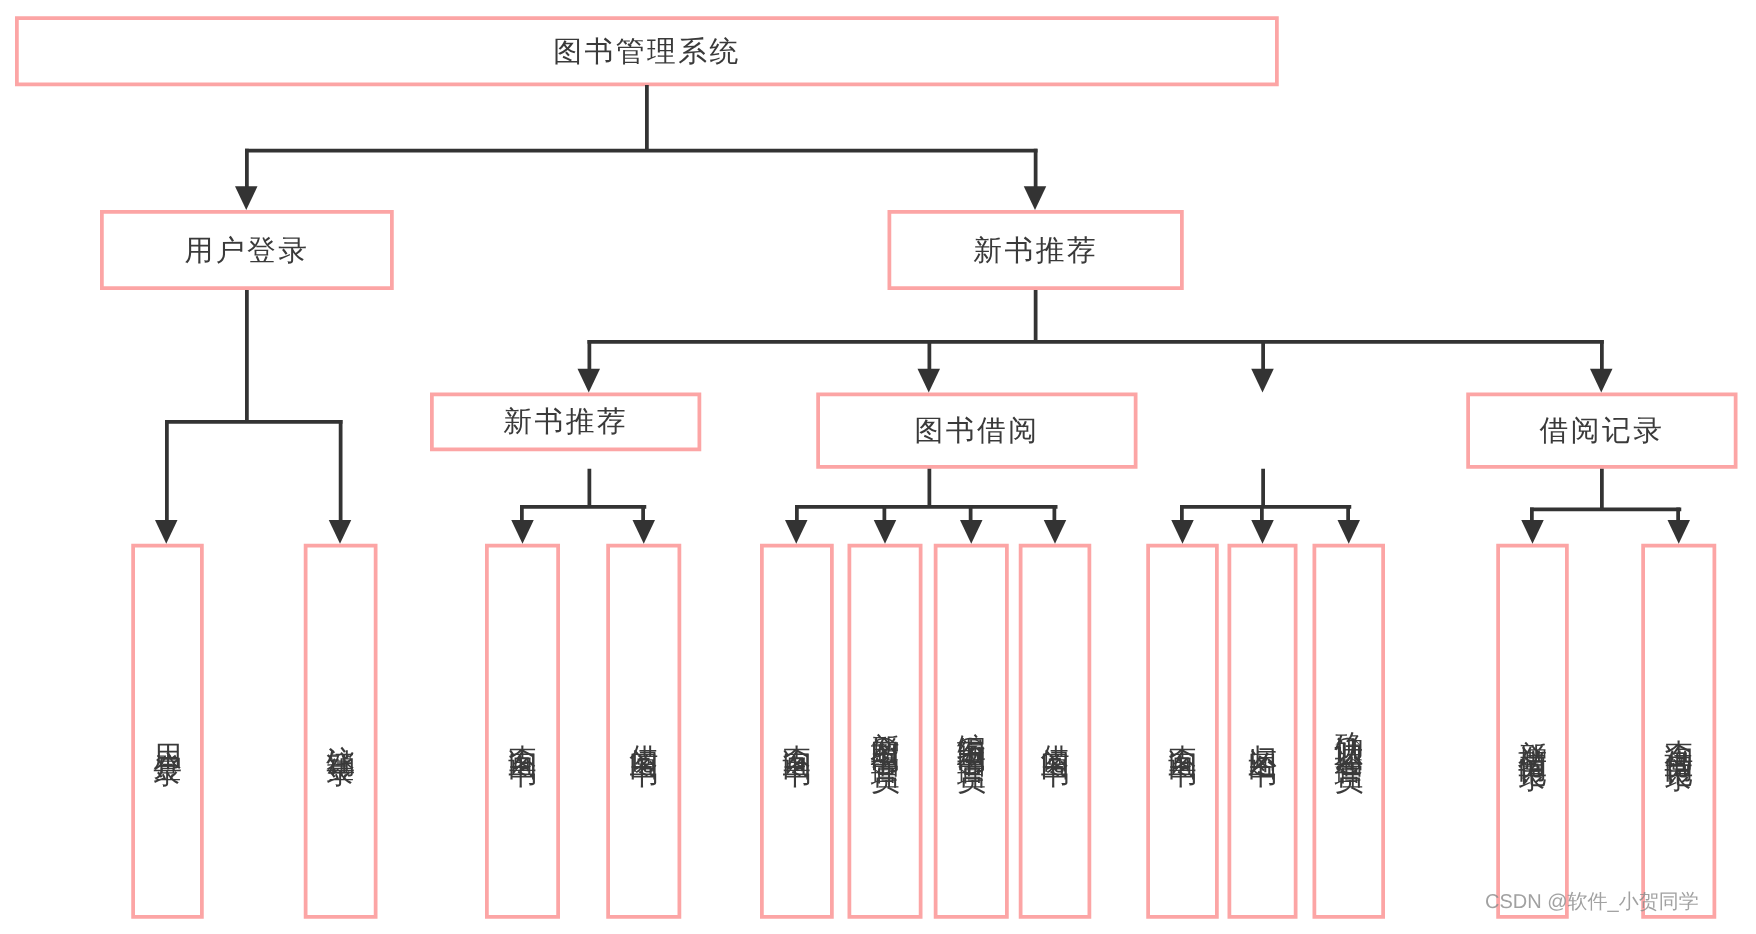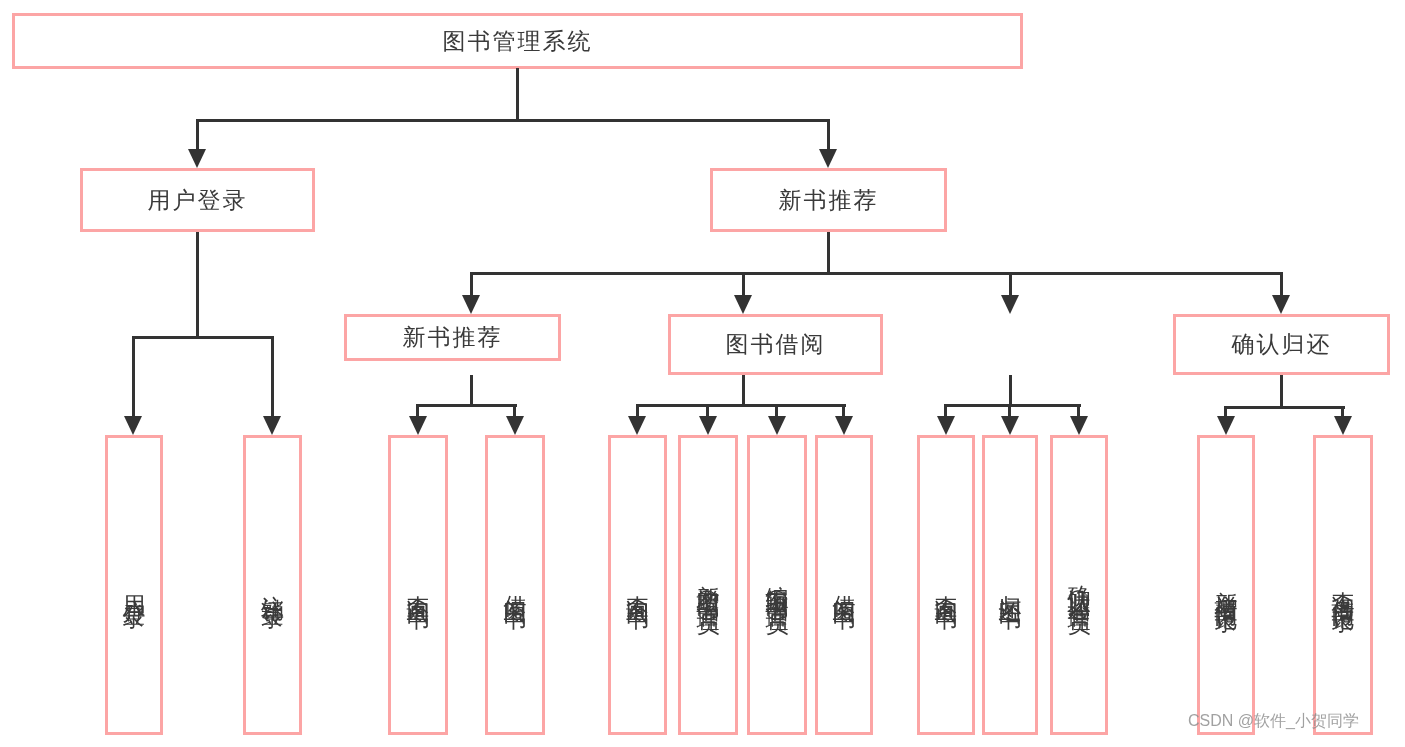--- a/index.html
+++ b/index.html
@@ -63,25 +63,25 @@
   <div class="box" style="left:80px;top:168px;width:235px;height:64px">
     <span class="hlabel">用户登录</span>
   </div>
   <div class="box" style="left:710px;top:168px;width:237px;height:64px">
     <span class="hlabel">新书推荐</span>
   </div>
 
   <div class="box" style="left:344px;top:314px;width:217px;height:47px">
     <span class="hlabel">新书推荐</span>
   </div>
-  <div class="box" style="left:668px;top:314px;width:215px;height:61px">
+  <div class="box" style="left:653px;top:314px;width:257px;height:61px">
     <span class="hlabel">图书借阅</span>
   </div>
   <div class="box" style="left:1173px;top:314px;width:217px;height:61px">
-    <span class="hlabel">确认归还</span>
+    <span class="hlabel">借阅记录</span>
   </div>
 
   <div class="box vbox" style="left:105px;width:58px">
     <span class="vlabel">用户登录</span>
   </div>
   <div class="box vbox" style="left:243px;width:59px">
     <span class="vlabel">注销登录</span>
   </div>
 
   <div class="box vbox" style="left:388px;width:60px">

